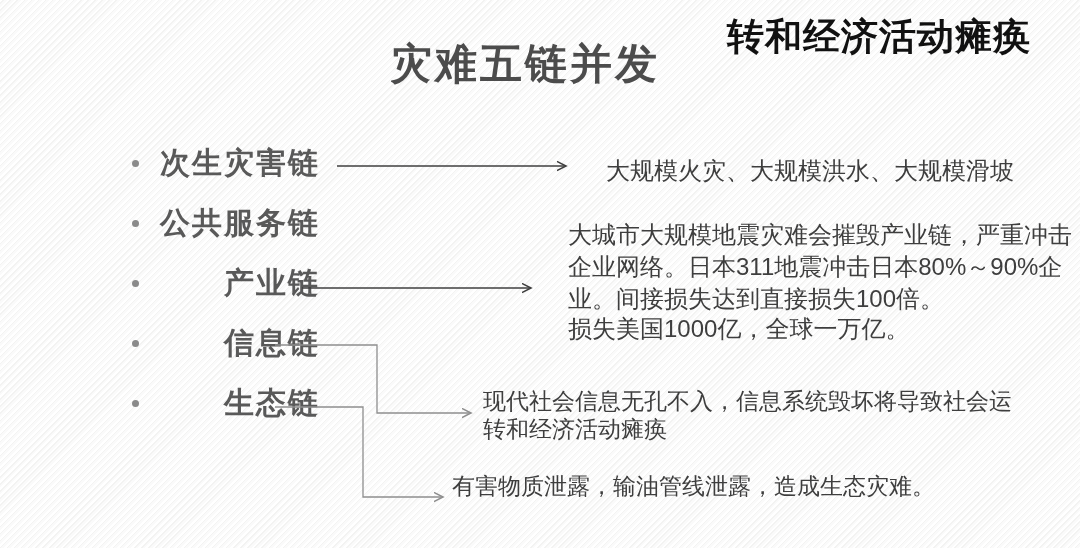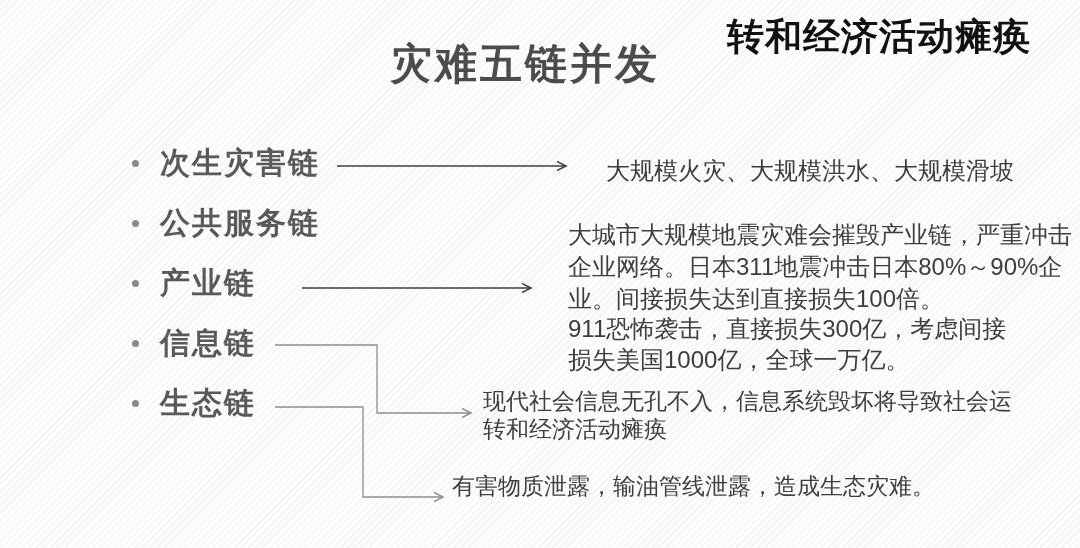--- a/index.html
+++ b/index.html
@@ -37,20 +37,21 @@
   .chain-list {
     position: absolute;
     left: 132px;
     top: 146px;
   }
   .chain-item {
     display: flex;
     align-items: center;
     height: 34px;
     margin-bottom: 26px;
+    justify-content: space-between;
   }
   .bullet {
     width: 7px;
     height: 7px;
     border-radius: 50%;
     background: #8a8a8a;
     margin-right: 21px;
     flex: 0 0 auto;
   }
   .chain-label {
@@ -133,21 +134,20 @@
     <div class="note-line">大规模火灾、大规模洪水、大规模滑坡</div>
   </div>
 
   <div class="note note-2">
     <div class="note-line">大城市大规模地震灾难会摧毁产业链，严重冲击</div>
     <div class="note-line">企业网络。日本311地震冲击日本80%～90%企</div>
     <div class="note-line">业。间接损失达到直接损失100倍。</div>
   </div>
 
   <div class="note note-3">
-    <div class="note-line">911恐怖袭击，直接损失300亿，考虑间接</div>
     <div class="note-line">损失美国1000亿，全球一万亿。</div>
   </div>
 
   <div class="note note-4">
     <div class="note-line">现代社会信息无孔不入，信息系统毁坏将导致社会运</div>
     <div class="note-line">转和经济活动瘫痪</div>
   </div>
 
   <div class="note note-5">
     <div class="note-line">有害物质泄露，输油管线泄露，造成生态灾难。</div>

